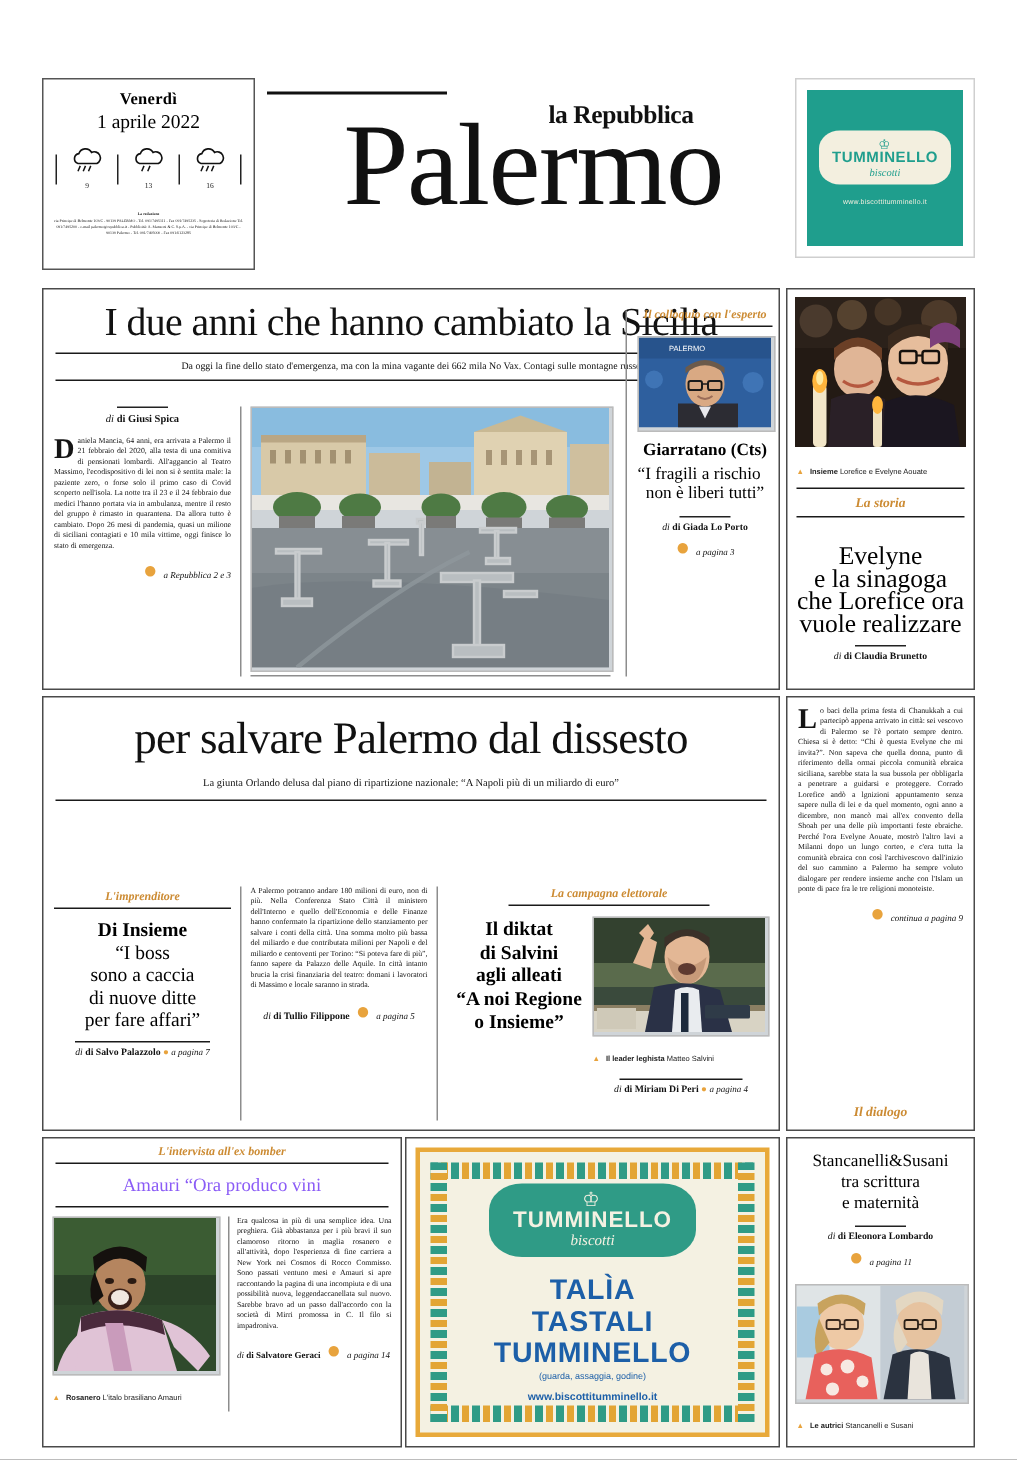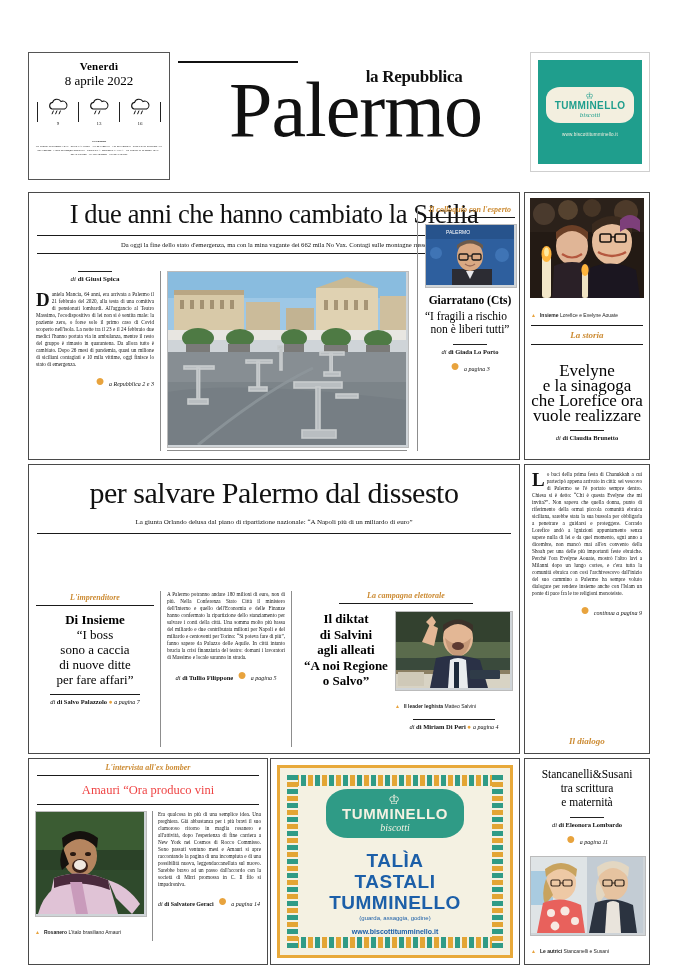--- a/index.html
+++ b/index.html
@@ -89,21 +89,21 @@
   #ms-head{font-family:"Liberation Serif",serif;font-size:30px;line-height:36px;
     text-align:center;color:#111;margin-top:10px;letter-spacing:-.5px;}
   #ms-sub{font-family:"Liberation Serif",serif;font-size:7px;text-align:center;
     color:#111;margin-top:7px;}
 
   #rightcol2{left:524px;top:464px;width:126px;height:290px;}
 
   
   #bottomleft{left:28px;top:758px;width:240px;height:207px;}
   #bl-head{font-family:"Liberation Serif",serif;font-size:12.5px;line-height:16px;
-    text-align:center;color:#ef4444;}
+    text-align:center;color:#8b5cf6;}
   #bottomad{left:270px;top:758px;width:250px;height:207px;}
   #bottomright{left:524px;top:758px;width:126px;height:207px;}
 
   
   .orn-outer{position:absolute;inset:6px;background:#e8a93a;padding:3px;box-sizing:border-box;}
   .orn-mid{width:100%;height:100%;box-sizing:border-box;background:#f4f1e2;
      border:7px solid transparent;position:relative;}
   .orn-band{position:absolute;background:repeating-linear-gradient(90deg,
       #2f9b86 0px,#2f9b86 5px,#f4f1e2 5px,#f4f1e2 7px,#e3a534 7px,#e3a534 12px,#f4f1e2 12px,#f4f1e2 14px);}
   .orn-inner{position:absolute;inset:14px;background:#f4f1e2;display:flex;
@@ -128,21 +128,21 @@
 </style>
 </head>
 <body>
 
 <div id="page">
 
   <div id="masthead">
 
     <div id="weatherbox">
       <div class="wk-day">Venerdì</div>
-      <div class="wk-date">8 aprile 2022</div>
+      <div class="wk-date">1 aprile 2022</div>
       <div class="wk-icons">
         <div class="wk-sep"></div>
         <div class="wk-cell">
           <svg width="24" height="18" viewBox="0 0 24 18">
             <path d="M6 11 A3.4 3.4 0 0 1 6.6 4.4 A4.6 4.6 0 0 1 15 3.6 A3.5 3.5 0 0 1 18.6 11 Z" fill="none" stroke="#111" stroke-width="1.1"></path>
             <line x1="7.5" y1="12.6" x2="6" y2="16.2" stroke="#111" stroke-width="1"></line>
             <line x1="11" y1="12.6" x2="9.5" y2="16.2" stroke="#111" stroke-width="1"></line>
             <line x1="14.5" y1="12.6" x2="13" y2="16.2" stroke="#111" stroke-width="1"></line>
           </svg>
           <div class="wk-temp">9</div>
@@ -406,21 +406,21 @@
     <div style="position:absolute;left:270px;top:126px;width:214px;">
       <div class="kicker">La campagna elettorale</div>
       <div class="hr1" style="margin:3px 40px 0 40px;"></div>
       <div style="display:flex;margin-top:7px;">
         <div style="width:94px;text-align:center;font-family:'Liberation Serif',serif;
              font-size:13px;font-weight:bold;line-height:15.5px;">
           <div>Il diktat</div>
           <div>di Salvini</div>
           <div>agli alleati</div>
           <div>“A noi Regione</div>
-          <div>o Salvo”</div>
+          <div>o Insieme”</div>
         </div>
         <div style="width:118px;margin-left:2px;">
           <div class="photo" style="width:116px;height:78px;border:1px solid #bbb;">
             <svg width="114" height="76" viewBox="0 0 114 76" preserveAspectRatio="none">
               <rect width="114" height="76" fill="#3a4a3c"></rect>
               <rect x="0" y="0" width="114" height="30" fill="#33412f"></rect>
               <rect x="0" y="30" width="114" height="16" fill="#5a6b4c"></rect>
               <rect x="0" y="60" width="114" height="16" fill="#d8d3c4"></rect>
               <rect x="0" y="58" width="114" height="4" fill="#8b7f63"></rect>
               <ellipse cx="62" cy="26" rx="15" ry="18" fill="#e3b795"></ellipse>

